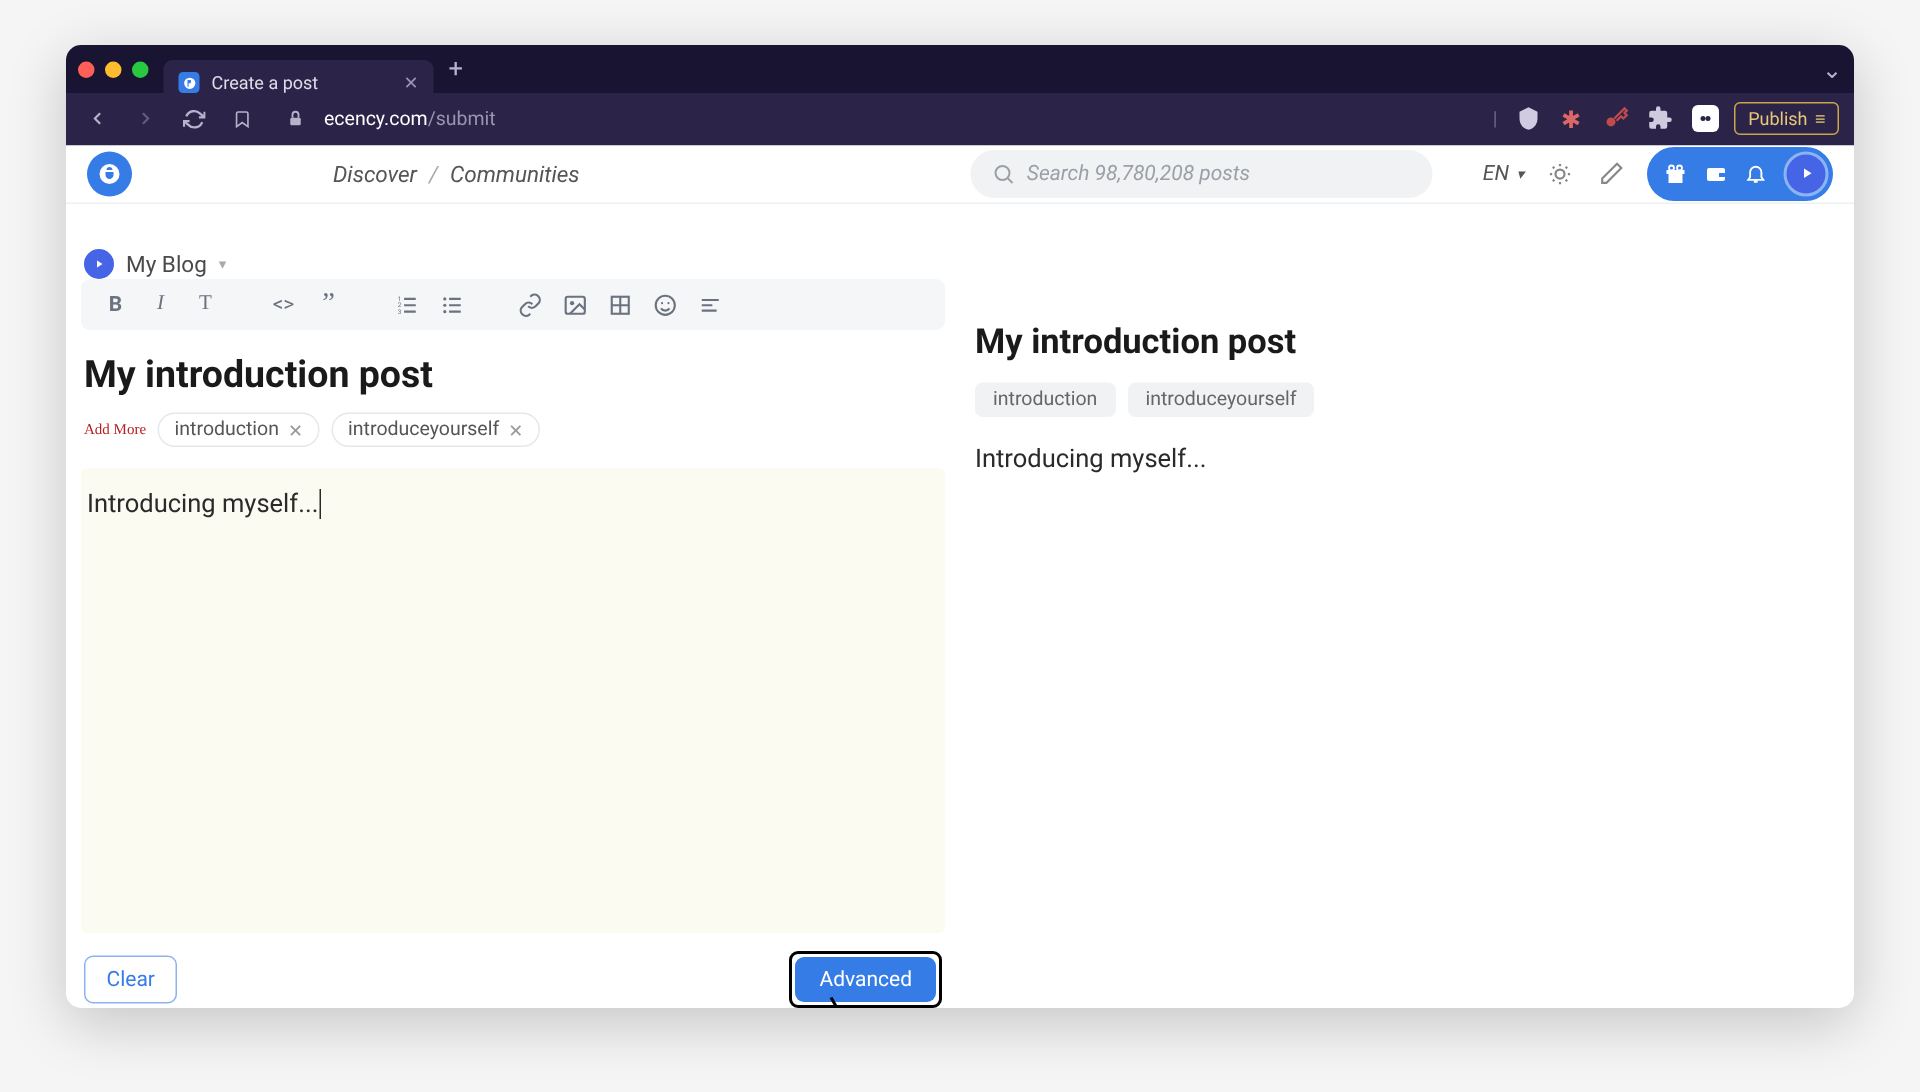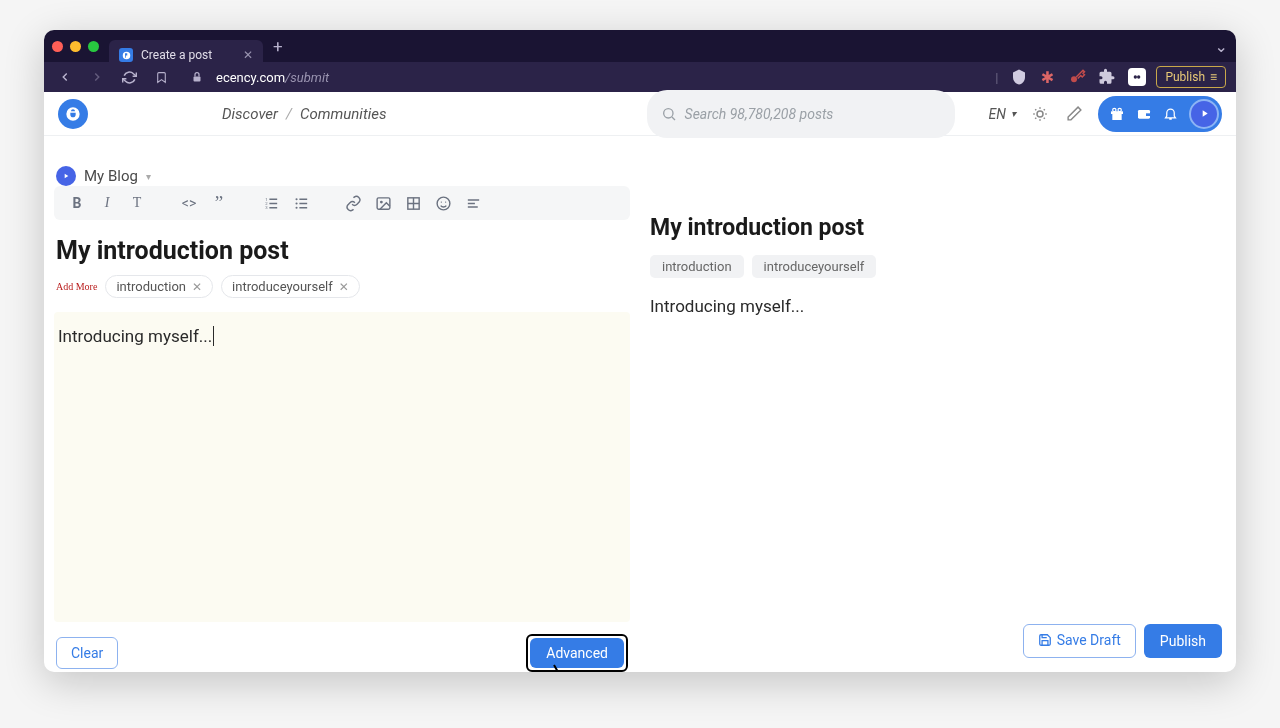--- a/index.html
+++ b/index.html
@@ -33,21 +33,21 @@
   background: #2b2348;
   color: #e0dce8;
   height: 30px;
   display: flex;
   align-items: center;
   padding: 0 10px;
   border-radius: 6px 6px 0 0;
   font-size: 12px;
   gap: 8px;
   margin-top: 18px;
-  width: 154px;
+  width: 180px;
 }
 .tab-icon { width: 14px; height: 14px; background: #357ce6; border-radius: 3px; display:flex; align-items:center; justify-content:center; }
 .tab-icon svg { fill: white; width:9px; height:9px; }
 .tab-label { flex: 1; white-space: nowrap; overflow: hidden; }
 .tab-close { color: #9a94b0; cursor: pointer; }
 .new-tab { color: #b7b1cc; margin-left: 10px; font-size: 17px; cursor:pointer; }
 .tabbar-right { margin-left: auto; color: #b7b1cc; }
 
 .browser-toolbar {
   background: #2b2348;
@@ -62,21 +62,21 @@
 .addr-bar {
   flex: 1;
   display: flex;
   align-items: center;
   gap: 8px;
   color: #cfcadd;
   font-size: 13px;
 }
 .addr-icons-left { display:flex; gap:14px; align-items:center; }
 .addr-domain { color: #fff; }
-.addr-path { color: #9a94b0; font-style: italic; }
+.addr-path { color: #9a94b0; }
 .toolbar-icons { display:flex; align-items:center; gap:12px; }
 .ticon { width:18px; height:18px; display:flex; align-items:center; justify-content:center; color:#cfcadd; }
 .update-btn {
   border: 1px solid #c9a84a;
   color: #e8c976;
   padding: 3px 8px;
   border-radius: 4px;
   font-size: 12px;
   display: flex; align-items: center; gap: 5px;
   cursor:pointer;
@@ -95,21 +95,21 @@
 .app-logo { width: 30px; height: 30px; background: #357ce6; border-radius: 50%; display:flex; align-items:center; justify-content:center; }
 .app-logo svg { fill:#fff; width:16px; height:16px; }
 .header-links { display:flex; align-items:center; gap:8px; color:#555; font-size:15px; margin-left: 120px;}
 .header-links .sep { color:#aaa; }
 .header-link { cursor:pointer; }
 .search-wrap {
   margin-left: auto;
   background: #f1f2f4;
   border-radius: 20px;
   width: 308px;
-  height: 48px;
+  height: 32px;
   display: flex; align-items:center;
   padding: 0 14px;
   gap: 8px;
   color: #9aa0a6;
   font-size: 14px;
 }
 .header-right { display:flex; align-items:center; gap:14px; margin-left: 20px;}
 .lang-sel { color:#555; font-size:14px; display:flex; align-items:center; gap:5px; cursor:pointer; }
 .hr-ico { width:20px; height:20px; display:flex; align-items:center; justify-content:center; color:#888; cursor:pointer; }
 .user-pill {
@@ -496,32 +496,20 @@
     </div>
 
     <div class="col">
       <div class="pv-h1">My introduction post</div>
       <div class="pv-tags">
         <span class="pv-tag">introduction</span>
         <span class="pv-tag">introduceyourself</span>
       </div>
       <div class="pv-body">Introducing myself...</div>
 
-      <div class="right-actions">
-        <button class="btn-outline">
-          <span class="save-ico">
-            <svg width="14" height="14" viewBox="0 0 24 24" fill="none" stroke="#357ce6" stroke-width="2.2">
-                <path d="M19 21H5a2 2 0 01-2-2V5a2 2 0 012-2h11l5 5v11a2 2 0 01-2 2z"></path>
-                <polyline points="17 21 17 13 7 13 7 21"></polyline>
-                <polyline points="7 3 7 8 15 8"></polyline>
-              </svg>
-          </span><span>Save Draft</span>
-        </button>
-        <button class="btn-primary">Publish</button>
-      </div>
     </div>
 
     <svg class="arrow-svg" viewBox="0 0 80 110">
       <line x1="10" y1="5" x2="62" y2="95" stroke="#000" stroke-width="2"></line>
       <polygon points="62,95 52,85 64,82" fill="#000"></polygon>
     </svg>
 
   </div>
 
 </div>

